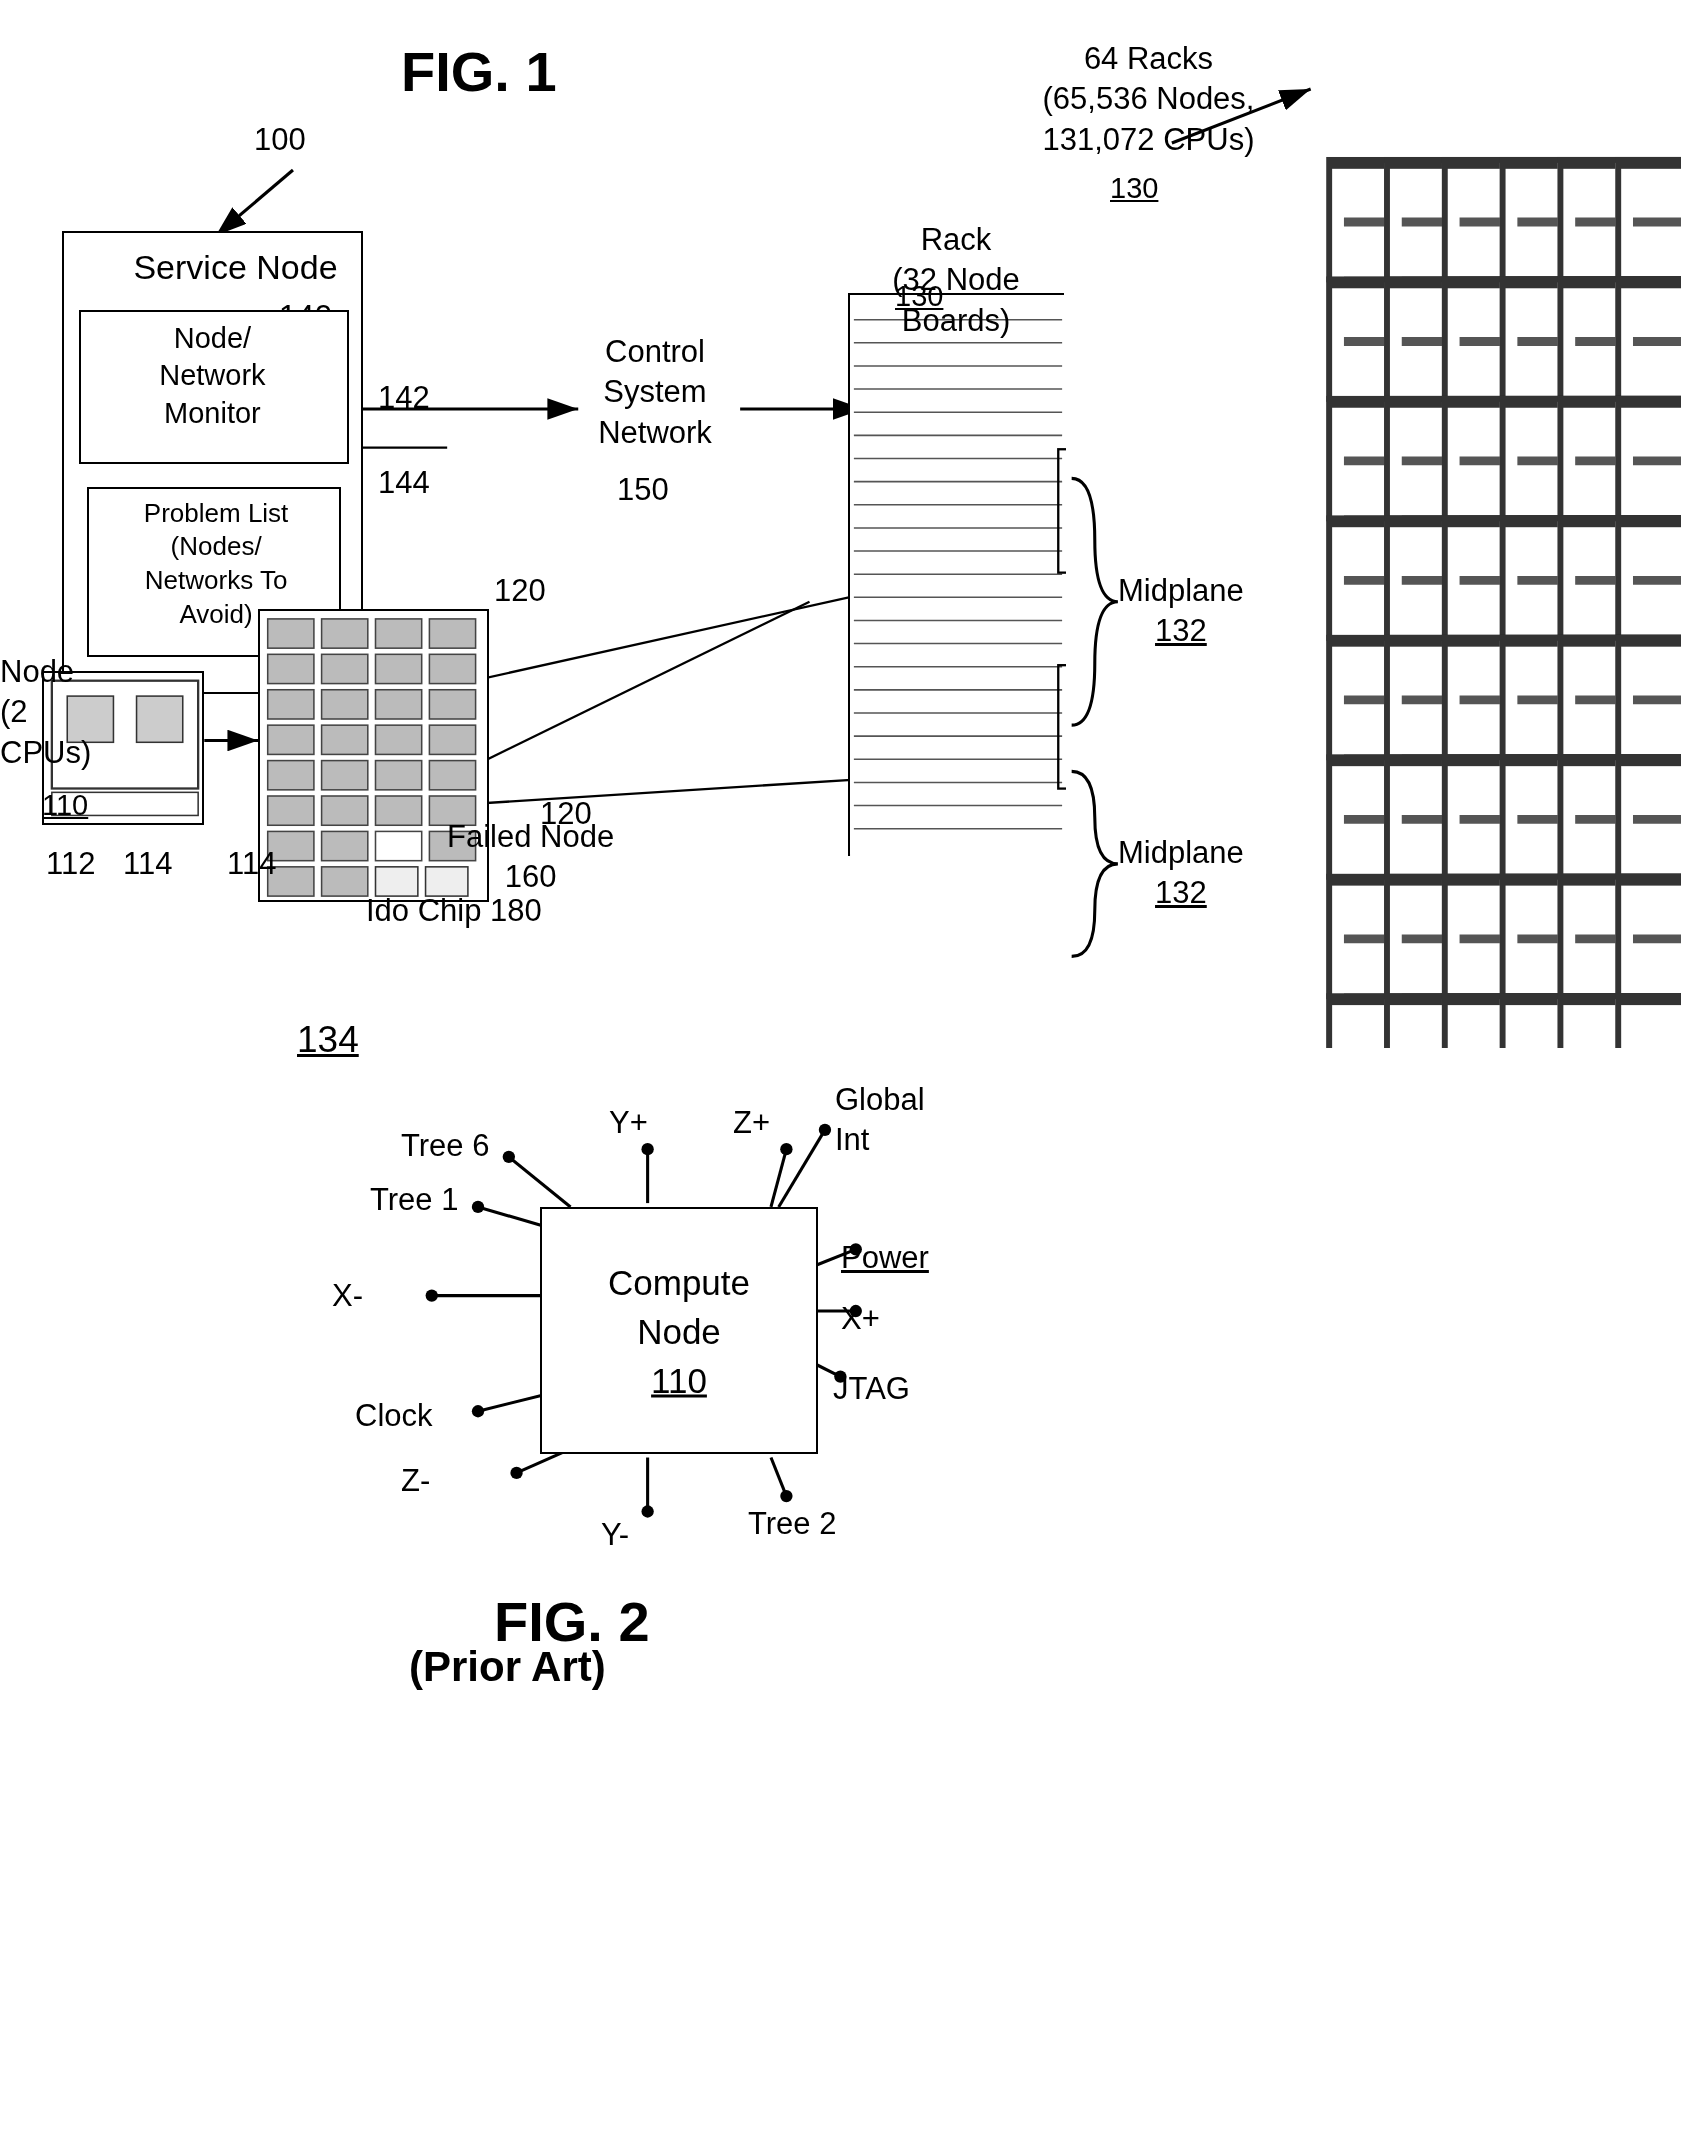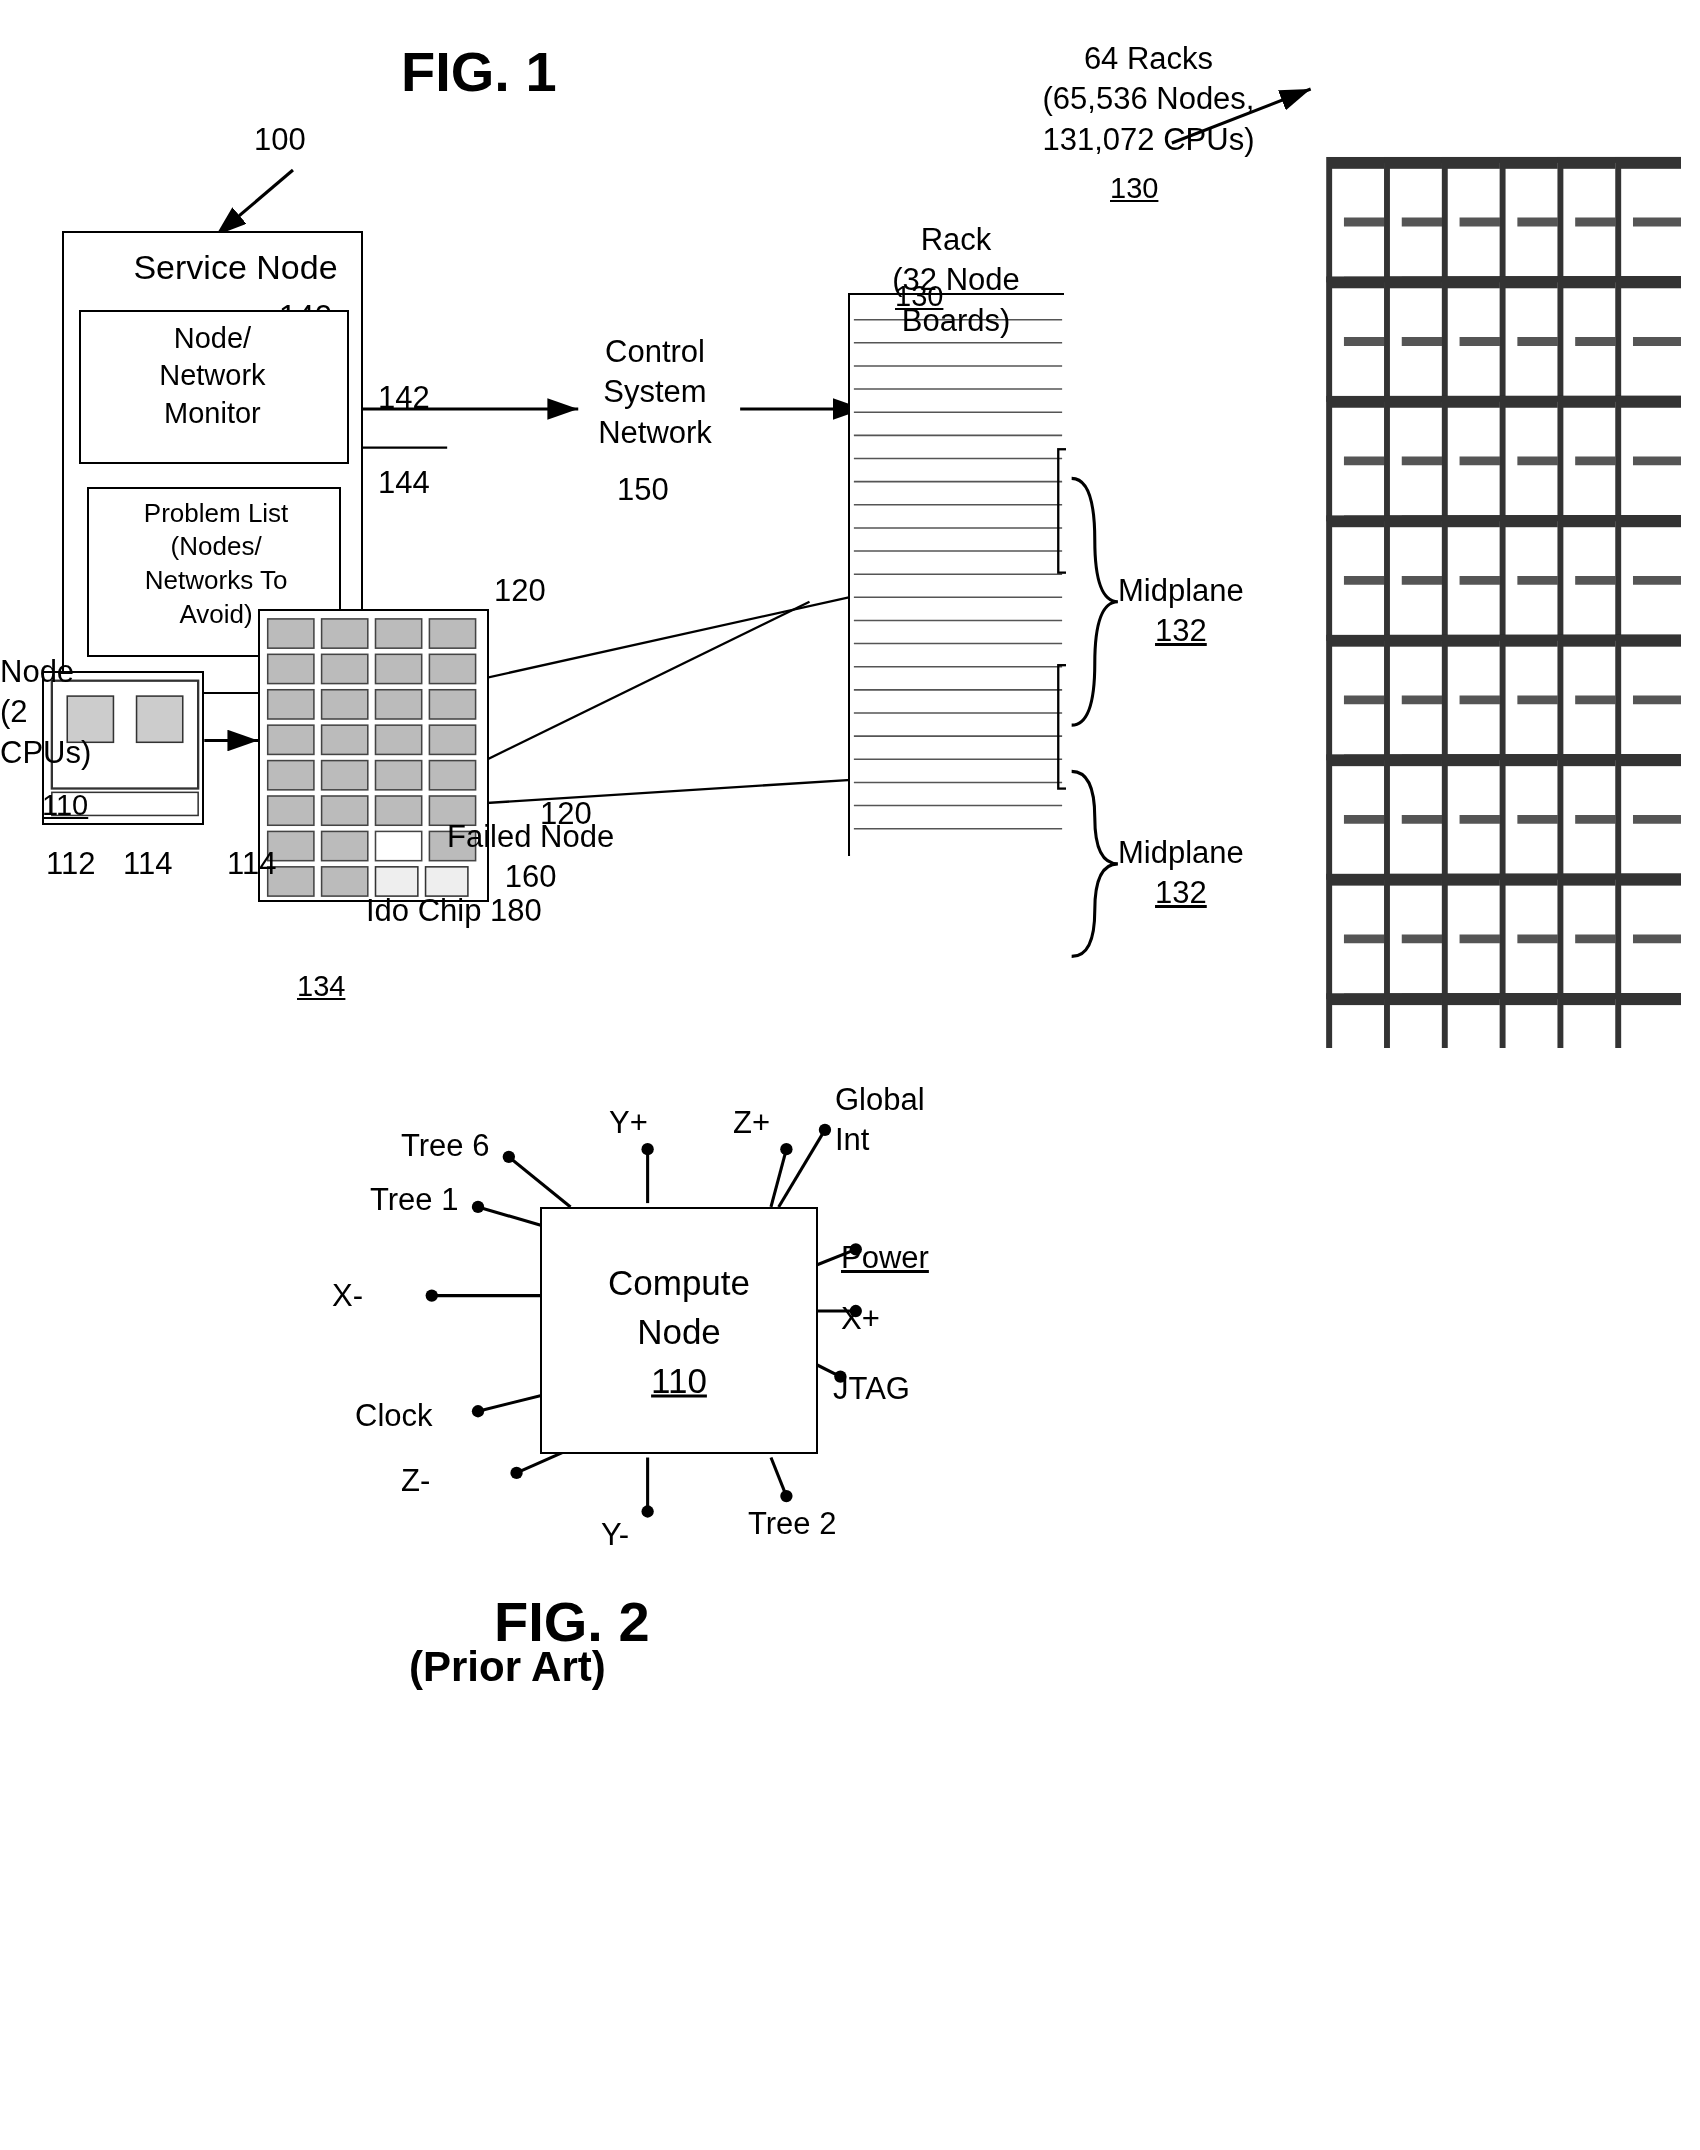--- a/index.html
+++ b/index.html
@@ -310,21 +310,21 @@
       <rect x="220" y="286" width="60" height="38" fill="#bbb" stroke="#444" stroke-width="2"></rect>
 
       <rect x="10" y="332" width="60" height="38" fill="#bbb" stroke="#444" stroke-width="2"></rect>
       <rect x="80" y="332" width="60" height="38" fill="#bbb" stroke="#444" stroke-width="2"></rect>
 
       <rect x="150" y="332" width="55" height="38" fill="#eee" stroke="#333" stroke-width="2"></rect>
       <rect x="215" y="332" width="55" height="38" fill="#eee" stroke="#333" stroke-width="2"></rect>
     </svg>
   </div>
 
-  <div class="label" style="left: 297px; top: 968px; font-size:29px; text-decoration:underline;">134</div>
+  <div class="label" style="left: 297px; top: 1016px; font-size:37px; text-decoration:underline;">134</div>
 
   <div class="label" style="left: 494px; top: 571px;">120</div>
 
   <div class="label" style="left: 540px; top: 794px;">120</div>
 
   <div class="box" style="left: 42px; top: 671px; width: 162px; height: 154px;">
     <svg width="162" height="154" xmlns="http://www.w3.org/2000/svg" viewBox="0 0 210 200">
 
       <rect x="10" y="10" width="190" height="140" fill="none" stroke="#333" stroke-width="3"></rect>
       <rect x="10" y="155" width="190" height="30" fill="none" stroke="#333" stroke-width="2"></rect>

